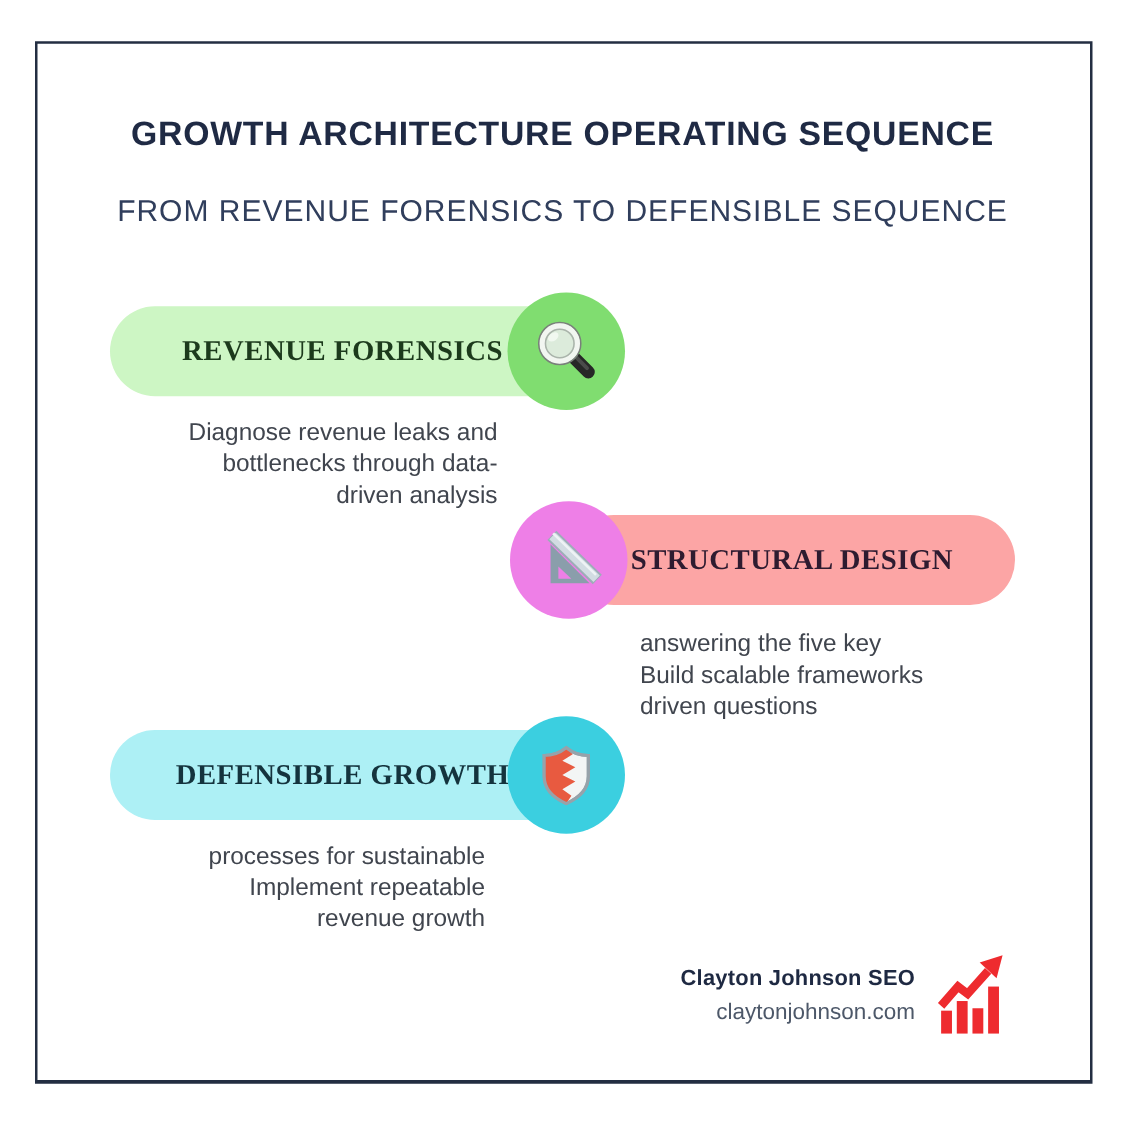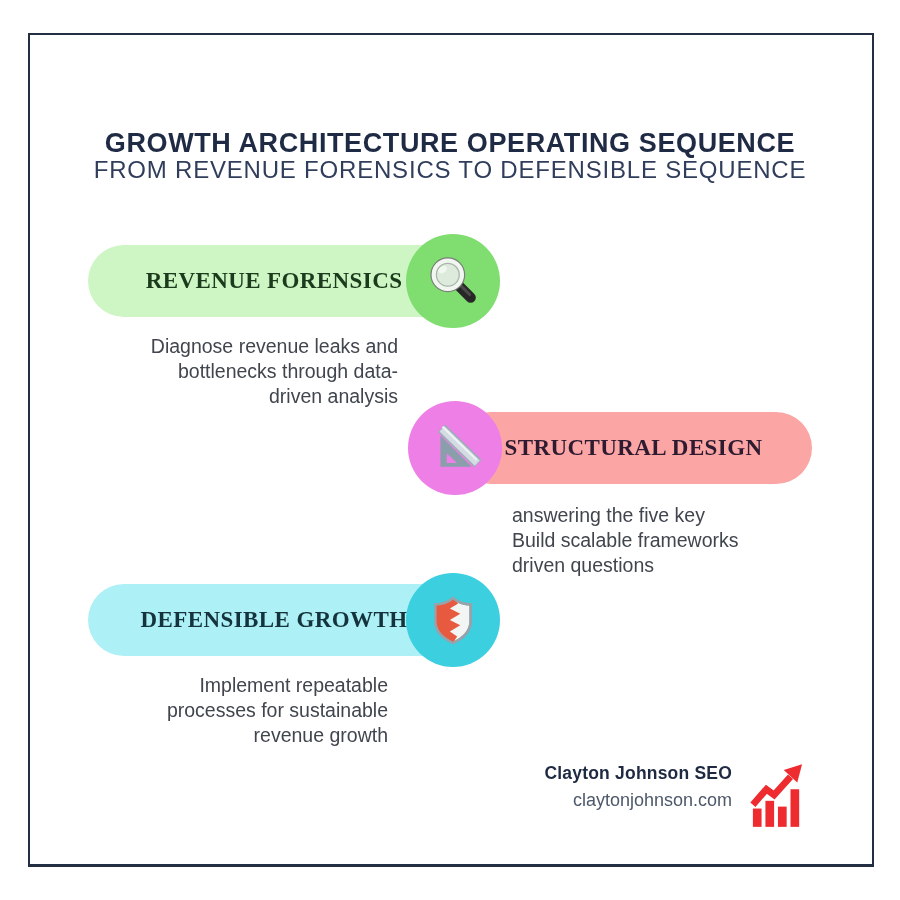--- a/index.html
+++ b/index.html
@@ -4,21 +4,21 @@
 <style>
   * { margin:0; padding:0; box-sizing:border-box; }
   html,body { width:900px; height:900px; background:#ffffff; overflow:hidden;
               font-family:"Liberation Sans", sans-serif; }
   .canvas { position:relative; width:900px; height:900px; background:#ffffff; }
 
   .frame { position:absolute; left:28px; top:33px; width:846px; height:834px;
            border:2px solid #232e42; border-bottom-width:3px; background:transparent; }
 
   .title { position:absolute; left:50px; top:92px; width:800px; text-align:center;
-           font-size:27px; font-weight:700; letter-spacing:0.6px; color:#1f2a44;margin-top:36px; }
+           font-size:27px; font-weight:700; letter-spacing:0.6px; color:#1f2a44; }
   .subtitle { position:absolute; left:50px; top:156px; width:800px; text-align:center;
               font-size:24px; font-weight:400; letter-spacing:0.8px; color:#303e5c; }
 
   .step { position:absolute; height:94px; }
   .pill { position:absolute; top:11px; height:72px; border-radius:36px;
           display:flex; align-items:center; justify-content:center; }
   .pill-label { font-size:23px; font-weight:700; letter-spacing:0.4px;font-family:Liberation Serif, serif; }
   .circle { position:absolute; top:0; width:94px; height:94px; border-radius:50%;
             display:flex; align-items:center; justify-content:center; }
 
@@ -39,21 +39,21 @@
   .step-3 .pill { left:0; width:372px; background:#adf0f5; }
   .step-3 .pill-label { color:#14333d; }
   .step-3 .circle { right:0; background:#3bcfe0; }
 
   .desc { position:absolute; font-size:19.5px; line-height:25px; color:#40454e; }
   .desc-1 { left:92px;  top:334px; width:306px; text-align:right; }
   .desc-2 { left:512px; top:503px; width:280px; text-align:left; }
   .desc-3 { left:88px;  top:673px; width:300px; text-align:right; }
 
   .footer { position:absolute; top:763px; right:96px; display:flex;
-            align-items:flex-start; gap:18px; }
+            align-items:center; gap:18px; }
   .footer-text { text-align:right; }
   .brand { font-size:17.5px; font-weight:700; color:#1e2942; letter-spacing:0.2px; }
   .website { font-size:18px; font-weight:400; color:#4d5869; margin-top:6px; }
   .chart-icon { display:block; }
 </style>
 </head>
 <body>
 
 <div class="canvas">
 
@@ -109,22 +109,22 @@
     </div>
     <div class="circle">
       <svg width="54" height="54" viewBox="0 0 52 52">
         <path d="M26,5 C31,9 38,11 43,11 L43,27 C43,38 35,44 26,48 C17,44 9,38 9,27 L9,11 C14,11 21,9 26,5 Z" fill="#f3f5f5" stroke="#97a2aa" stroke-width="2.4"></path>
         <path d="M26,5 L31,10 L23,15 L33,20 L23,26 L33,31 L23,37 L30,42 L26,48 C17,44 9,38 9,27 L9,11 C14,11 21,9 26,5 Z" fill="#e85a40"></path>
         <path d="M26,5 C31,9 38,11 43,11 L43,27 C43,38 35,44 26,48 C17,44 9,38 9,27 L9,11 C14,11 21,9 26,5 Z" fill="none" stroke="#97a2aa" stroke-width="2.4"></path>
       </svg>
     </div>
   </div>
   <div class="desc desc-3">
+    <div>processes for sustainable</div>
     <div>Implement repeatable</div>
-    <div>processes for sustainable</div>
     <div>revenue growth</div>
   </div>
 
   <div class="footer">
     <div class="footer-text">
       <div class="brand">Clayton Johnson SEO</div>
       <div class="website">claytonjohnson.com</div>
     </div>
     <svg class="chart-icon" width="54" height="66" viewBox="0 0 56 68">
       <rect x="3" y="47" width="9" height="19" fill="#ee2b2f"></rect>

